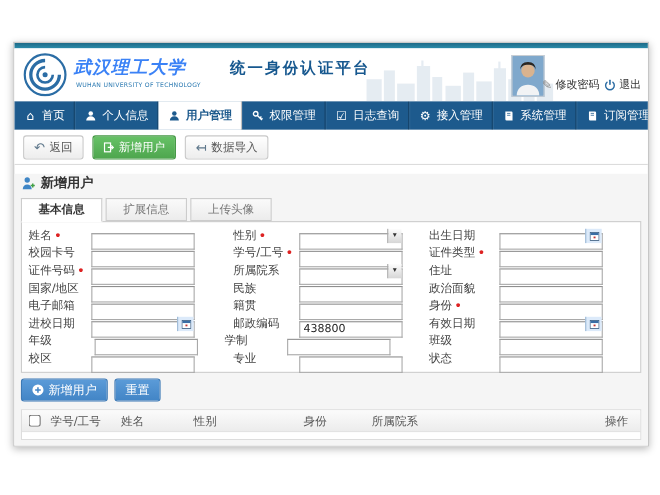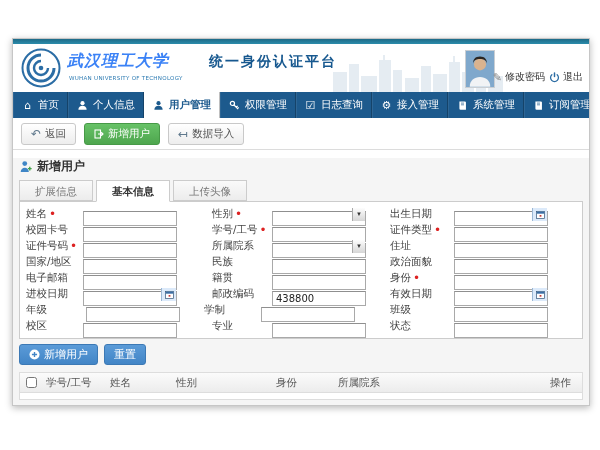--- a/index.html
+++ b/index.html
@@ -230,22 +230,22 @@
     <div class="section-bar">
       <svg width="13" height="13" viewBox="0 0 14 14">
         <circle cx="6.2" cy="3.9" r="2.6" fill="#3f86c6"></circle>
         <path d="M1.8 13c0-2.9 2-4.7 4.4-4.7s4.4 1.8 4.4 4.7z" fill="#3f86c6"></path>
         <path d="M9.6 9.3h4M11.6 7.3v4" stroke="#43a047" stroke-width="1.5" fill="none"></path>
       </svg>
       <span>新增用户</span>
     </div>
 
     <div class="tabstrip">
+      <div class="tab active">基本信息</div>
       <div class="tab">扩展信息</div>
-      <div class="tab active">基本信息</div>
       <div class="tab">上传头像</div>
     </div>
 
     <div class="panel" id="form-panel">
         <div class="f-row">
           <div class="field f0">
             <span class="lbl">姓名<span class="req">•</span></span>
             <span class="ctrl"><input type="text" class="ipt" style=""></span>
           </div>
           <div class="field f1">

